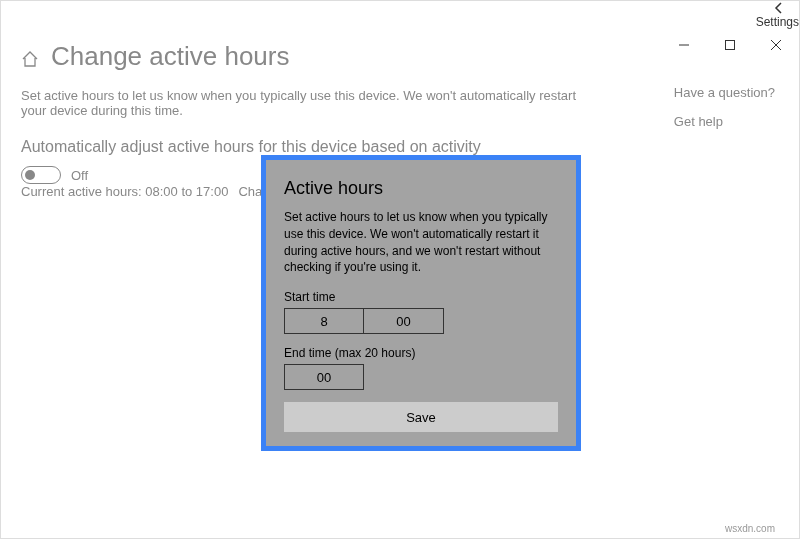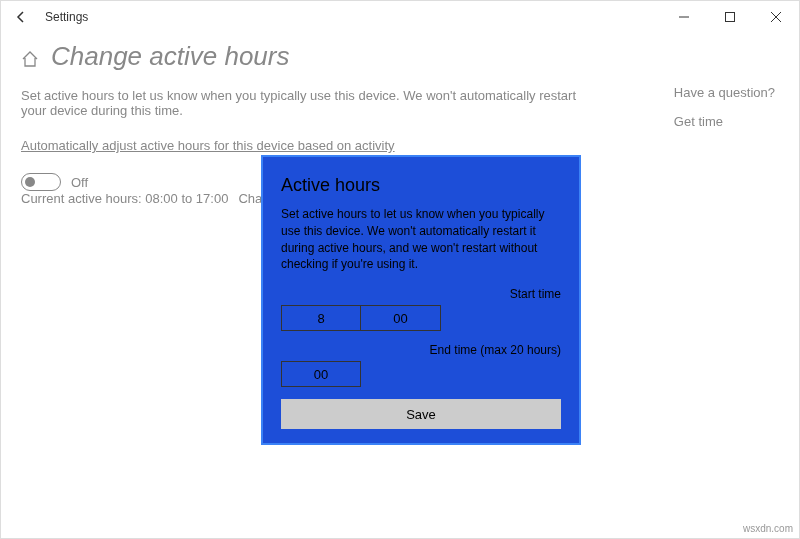--- a/index.html
+++ b/index.html
@@ -1,45 +1,45 @@
 <!DOCTYPE html>
 <html><head>
   <meta charset="utf-8">
   <style>
     * { box-sizing: border-box; margin: 0; padding: 0; font-family: "Segoe UI", sans-serif; }
     body { width: 800px; height: 539px; background: #fff; position: relative; border: 1px solid #ddd; overflow: hidden; }
-    .titlebar { height: 32px; display: flex; align-items: center; }
+    .titlebar { height: 32px; display: flex; align-items: flex-end; flex-direction: column; }
     .back-btn { width: 40px; height: 32px; display: flex; align-items: center; justify-content: center; }
     .app-title { font-size: 12px; color: #333; margin-left: 4px; }
     .win-controls { margin-left: auto; display: flex; }
     .win-btn { width: 46px; height: 32px; display: flex; align-items: center; justify-content: center; }
-    .header { display: flex; align-items: center; padding: 8px 34px 12px 20px; font-style: italic; }
+    .header { display: flex; align-items: center; padding: 8px 34px 12px 20px; }
     .home-icon-wrap { margin-right: 12px; color: #888; padding-top: 4px; }
     .page-title { font-size: 26px; font-weight: 300; color: #888; }
     .content { padding: 4px 20px; color: #888; }
     .desc { font-size: 13px; margin-bottom: 20px; max-width: 560px; }
-    .auto-label { font-size: 13px; margin-bottom: 20px; text-decoration: underline; }
+    .auto-label { font-size: 16px; margin-bottom: 10px; }
     .toggle-row { display: flex; align-items: center; gap: 10px; margin-bottom: 0; }
     .toggle { width: 40px; height: 18px; border: 1px solid #888; border-radius: 10px; position: relative; background: #fff; }
     .toggle-knob { position: absolute; left: 3px; top: 3px; width: 10px; height: 10px; border-radius: 50%; background: #888; }
     .toggle-text { font-size: 13px; }
     .current-row { font-size: 13px; display: flex; gap: 10px; }
     .change-link { color: #888; }
     .sidebar-right { position: absolute; top: 84px; right: 24px; font-size: 13px; color: #888; }
     .sidebar-right div { margin-bottom: 14px; margin-left: 8px; }
-    .dialog { position: absolute; left: 260px; top: 154px; width: 320px; border: 2px solid #3b82f6; background: #1d4ed8; padding: 18px 18px 14px 18px; color: #000; }
+    .dialog { position: absolute; left: 260px; top: 154px; width: 320px; border: 5px solid #3b82f6; background: #a3a3a3; padding: 18px 18px 14px 18px; color: #000; }
     .dialog h2 { font-size: 18px; font-weight: 400; margin-bottom: 10px; }
     .dialog-desc { font-size: 12px; margin-bottom: 14px; line-height: 1.4; }
-    .time-label { font-size: 12px; margin-bottom: 4px; text-align: right; }
+    .time-label { font-size: 12px; margin-bottom: 4px; }
     .time-row { display: flex; margin-bottom: 12px; }
     .time-cell { border: 1px solid #333; width: 80px; height: 26px; display: flex; align-items: center; justify-content: center; font-size: 13px; }
     .time-cell + .time-cell { border-left: none; }
     .btn-row { display: flex; gap: 6px; margin-top: 8px; align-items: center; }
     .dlg-btn { flex: 1; height: 30px; background: #ccc; border: none; font-size: 13px; cursor: pointer; }
-    .watermark { position: absolute; bottom: 4px; right: 6px; font-size: 10px; color: #999; }
+    .watermark { position: absolute; bottom: 4px; right: 24px; font-size: 10px; color: #999; }
     svg { display: block; }
   </style>
 </head>
 <body>
 
 <div class="titlebar">
   <div class="back-btn">
     <svg width="14" height="14" viewBox="0 0 14 14">
         <path d="M9 2 L4 7 L9 12" stroke="#333" stroke-width="1.5" fill="none"></path>
       </svg>
@@ -84,21 +84,21 @@
     <span class="toggle-text">Off</span>
   </div>
   <div class="current-row">
     <span>Current active hours: 08:00 to 17:00</span>
     <a class="change-link">Change</a>
   </div>
 </div>
 
 <div class="sidebar-right">
   <div>Have a question?</div>
-  <div>Get time</div>
+  <div>Get help</div>
 </div>
 
 <div class="dialog">
   <h2>Active hours</h2>
   <p class="dialog-desc">Set active hours to let us know when you typically use this device. We won't automatically restart it during active hours, and we won't restart without checking if you're using it.</p>
   <div class="time-label">Start time</div>
   <div class="time-row">
     <div class="time-cell">8</div>
     <div class="time-cell">00</div>
   </div>

